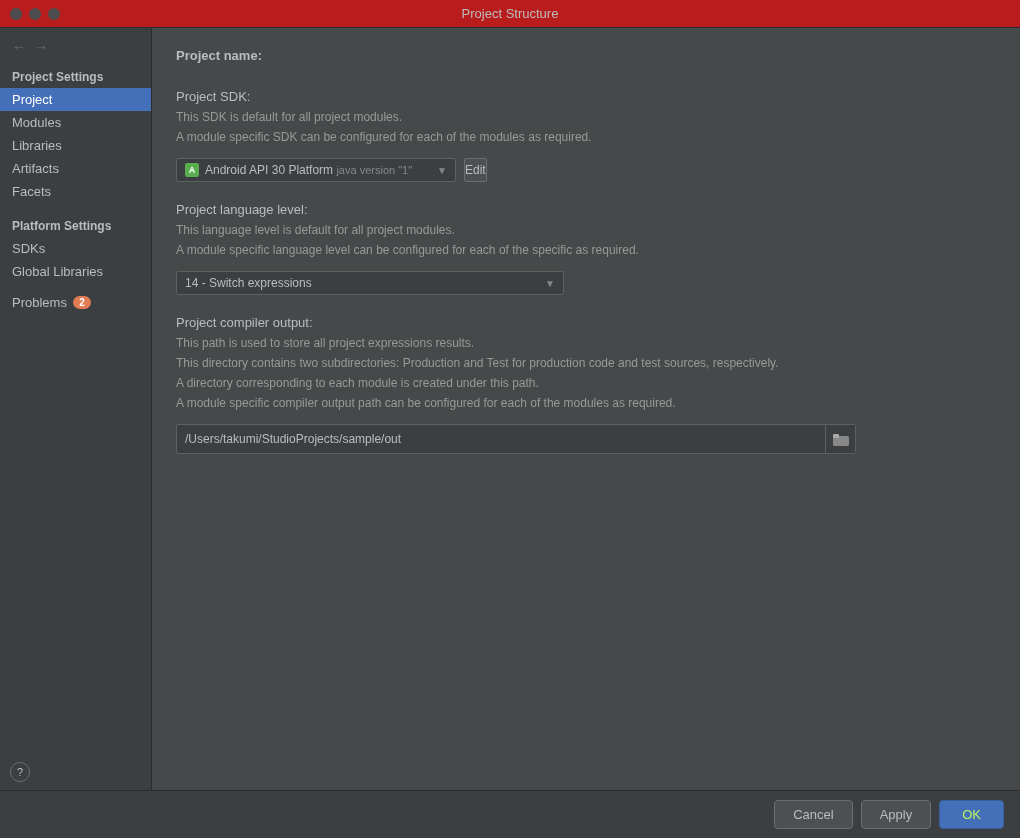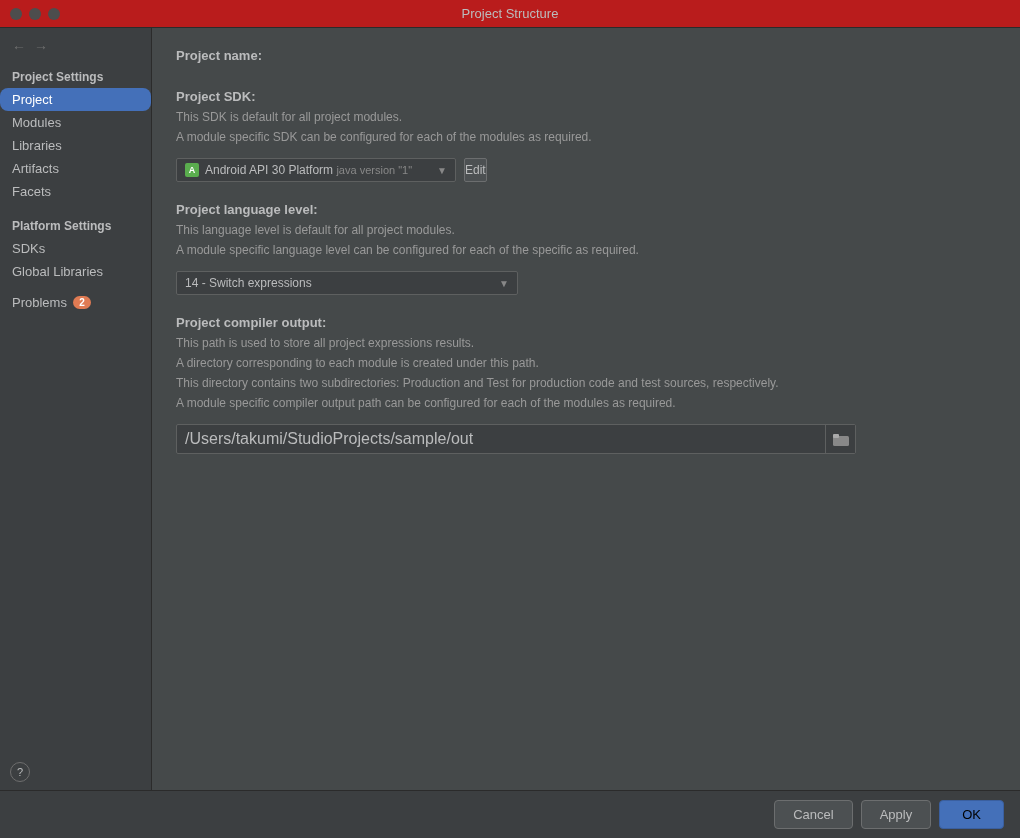--- a/index.html
+++ b/index.html
@@ -91,21 +91,21 @@
       font-weight: 700;
       color: #bbbcbd;
       padding: 8px 12px 4px 12px;
     }
 
     .sidebar-item {
       padding: 4px 12px;
       font-size: 13px;
       color: #bbbcbd;
       cursor: pointer;
-      border-radius: 8px;
+      border-radius: 0;
     }
 
     .sidebar-item.active {
       background: #4470b9;
       color: #ffffff;
     }
 
     .sidebar-problems {
       display: flex;
       align-items: center;
@@ -169,21 +169,21 @@
       color: #bbbcbd;
       padding: 4px 8px;
       font-size: 13px;
       width: 390px;
       outline: none;
       border-radius: 2px;
     }
 
     .section-title {
       font-size: 13px;
-      font-weight: 700;
+      font-weight: 400;
       color: #bbbcbd;
       margin-top: 20px;
       margin-bottom: 4px;
     }
 
     .section-desc {
       font-size: 12px;
       color: #999;
       margin-bottom: 2px;
       line-height: 1.5;
@@ -244,21 +244,21 @@
     .lang-select {
       margin-top: 10px;
       background: #3c3f41;
       border: 1px solid #5e6060;
       color: #bbbcbd;
       padding: 4px 8px;
       font-size: 12px;
       border-radius: 2px;
       display: flex;
       align-items: center;
-      width: 342px;
+      width: 388px;
       cursor: pointer;
     }
 
     .lang-select-text { flex: 1; }
     .lang-select-arrow { color: #888; font-size: 10px; }
 
     .compiler-output-row {
       display: flex;
       align-items: center;
       margin-top: 10px;
@@ -267,21 +267,21 @@
       border: 1px solid #5e6060;
       border-radius: 2px;
     }
 
     .compiler-output-input {
       flex: 1;
       background: transparent;
       border: none;
       color: #bbbcbd;
       padding: 5px 8px;
-      font-size: 16px;
+      font-size: 12px;
       outline: none;
     }
 
     .folder-btn {
       width: 30px;
       height: 28px;
       display: flex;
       align-items: center;
       justify-content: center;
       border-left: 1px solid #5e6060;
@@ -324,21 +324,21 @@
       color: #bbbcbd;
       padding: 6px 18px;
       font-size: 13px;
       border-radius: 4px;
       cursor: pointer;
     }
 
     .btn-ok {
       background: #4470b9;
       border: 1px solid #3a5f9f;
-      color: #000000;
+      color: #bef264;
       padding: 6px 22px;
       font-size: 13px;
       border-radius: 4px;
       cursor: pointer;
     }
   </style>
 </head>
 <body>
 
 <div class="title-bar">
@@ -417,22 +417,22 @@
     <div class="section-title">Project language level:</div>
     <div class="section-desc">This language level is default for all project modules.</div>
     <div class="section-desc">A module specific language level can be configured for each of the specific as required.</div>
     <div class="lang-select">
       <span class="lang-select-text">14 - Switch expressions</span>
       <span class="lang-select-arrow">▼</span>
     </div>
 
     <div class="section-title">Project compiler output:</div>
     <div class="section-desc">This path is used to store all project expressions results.</div>
+    <div class="section-desc">This directory contains two subdirectories: Production and Test for production code and test sources, respectively.</div>
     <div class="section-desc">A directory corresponding to each module is created under this path.</div>
-    <div class="section-desc">This directory contains two subdirectories: Production and Test for production code and test sources, respectively.</div>
     <div class="section-desc">A module specific compiler output path can be configured for each of the modules as required.</div>
     <div class="compiler-output-row">
       <input class="compiler-output-input" type="text" value="/Users/takumi/StudioProjects/sample/out" style="">
       <div class="folder-btn">
         <svg width="16" height="14" viewBox="0 0 16 14" fill="none" xmlns="http://www.w3.org/2000/svg">
           <rect x="0" y="4" width="16" height="10" rx="1.5" fill="#888"></rect>
           <rect x="0" y="4" width="7" height="3" rx="1" fill="#888"></rect>
           <rect x="0" y="2" width="6" height="4" rx="1" fill="#aaa"></rect>
         </svg>
       </div>

